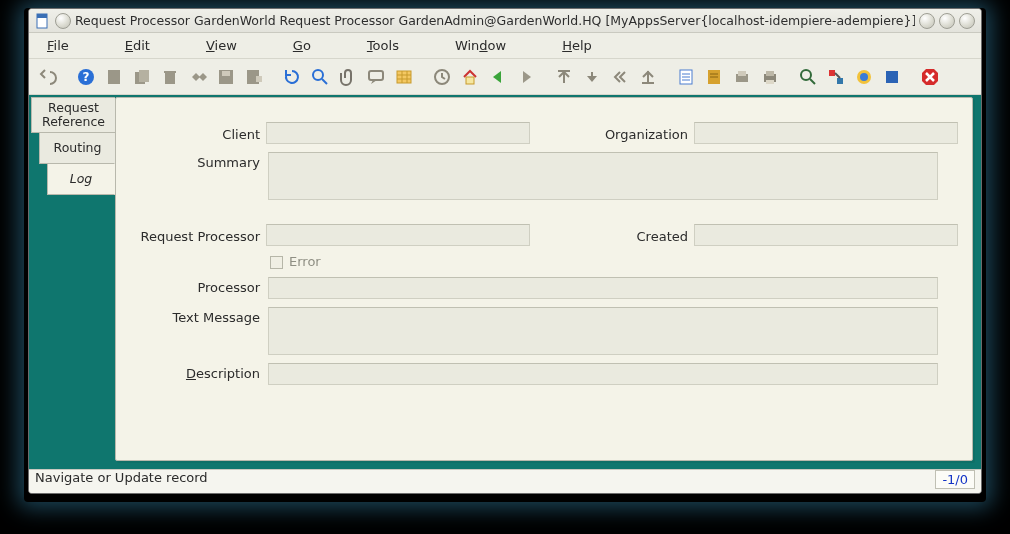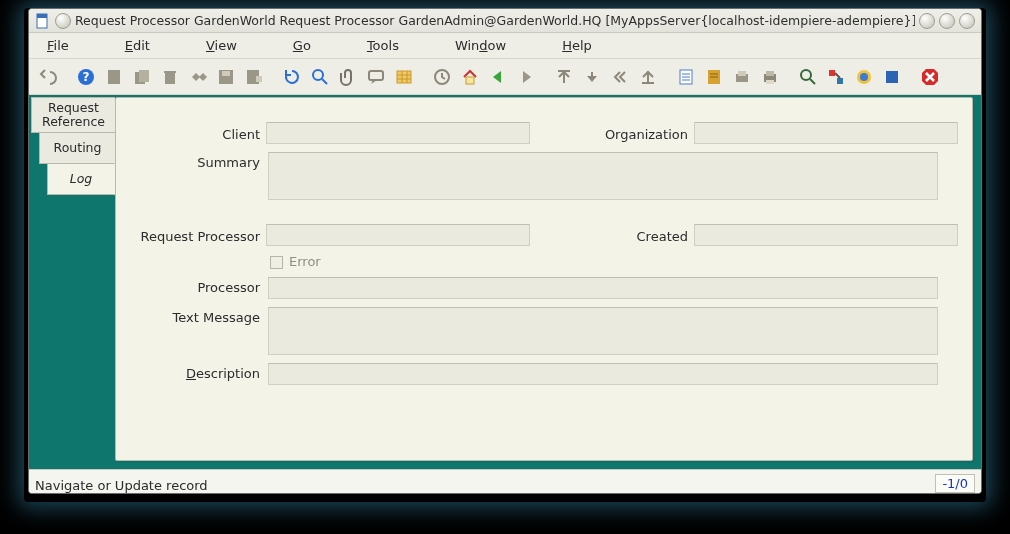--- a/index.html
+++ b/index.html
@@ -169,21 +169,21 @@
   .check .box{
     width:13px; height:13px;
     border:1px solid #b6b6a8;
     background:#f0efe4;
   }
   
   .status{
     height:24px;
     border-top:1px solid #c9c9c0;
     background:#f5f5ef;
-    display:flex; align-items:flex-end;
+    display:flex; align-items:flex-start;
     padding:0 6px;
     font-size:13px;
   }
   .status-msg{ flex:1; }
   .status-count{
     border:1px solid #c0c0b4;
     background:#fcfcf7;
     padding:1px 6px;
     color:#1434c6;
     font-size:13px;

